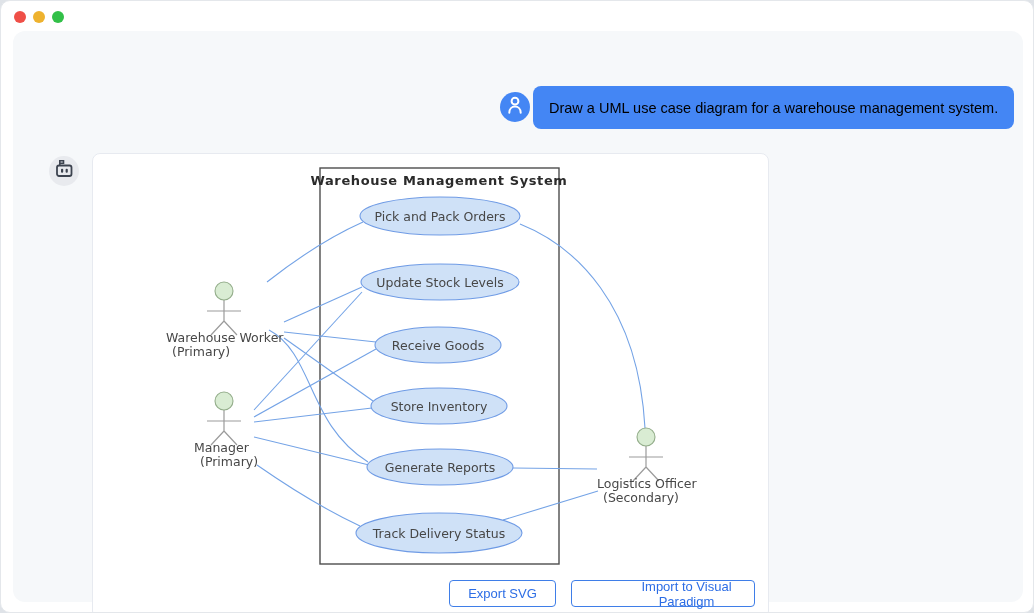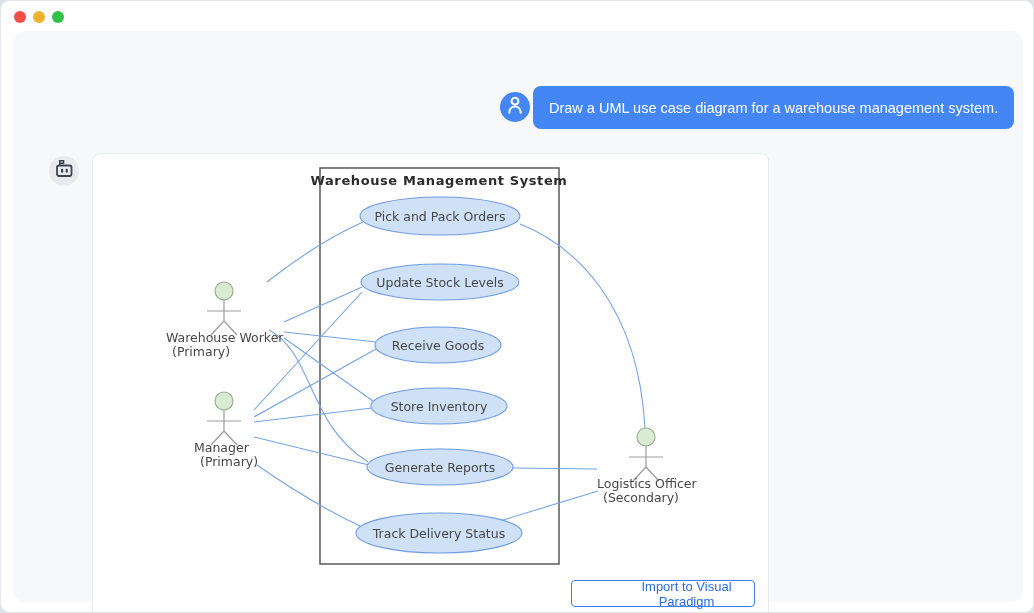--- a/index.html
+++ b/index.html
@@ -4,21 +4,21 @@
 <style>
   html,body{margin:0;padding:0;background:#dfe3e8;font-family:"Liberation Sans",sans-serif;}
   .window{position:relative;width:1034px;height:613px;background:#ffffff;border:1px solid #e4e7eb;
           border-radius:10px;box-sizing:border-box;overflow:hidden;margin:0 auto;}
   .traffic{position:absolute;top:10px;left:13px;display:flex;gap:7px;}
   .dot{width:12px;height:12px;border-radius:50%;}
   .panel{position:absolute;left:12px;top:30px;width:1010px;height:571px;background:#f6f8fa;border-radius:12px;}
   .user-avatar{position:absolute;left:487px;top:61px;width:30px;height:30px;border-radius:50%;
                display:flex;align-items:center;justify-content:center;}
   .bubble{position:absolute;left:520px;top:55px;height:43px;display:flex;align-items:center;
-          padding:0 16px;border-radius:8px;color:#ffffff;font-size:14.5px;white-space:nowrap;}
+          padding:0 16px;border-radius:8px;color:#000000;font-size:14.5px;white-space:nowrap;}
   .bot-avatar{position:absolute;left:36px;top:125px;width:30px;height:30px;border-radius:50%;
               background:#e8eaee;display:flex;align-items:center;justify-content:center;}
   .card{position:absolute;left:79px;top:122px;width:677px;height:466px;background:#ffffff;
         border:1px solid #e7eaf0;border-radius:8px;box-sizing:border-box;}
   .card svg{position:absolute;left:0;top:0;}
   .btn{position:absolute;top:426px;height:27px;background:#ffffff;border:1px solid #3f7ee8;
        border-radius:4px;color:#2c6de5;font-size:13px;font-family:"Liberation Sans",sans-serif;
        display:flex;align-items:center;justify-content:center;cursor:pointer;box-sizing:border-box;padding:0;}
   .btn-export{left:356px;width:107px;}
   .btn-import{left:478px;width:184px;padding-left:47px;}
@@ -93,17 +93,18 @@
           <text x="79" y="202" font-size="12.5" fill="#474747">(Primary)</text>
           <path d="M131,256 L131,277 M114,267 L148,267 M131,277 L118,291 M131,277 L144,291" fill="none" stroke="#9b9b9b" stroke-width="1.2"></path>
           <circle cx="131" cy="247" r="9" fill="#d9ecd3" stroke="#93ad8a" stroke-width="1.1"></circle>
           <text x="101" y="298" font-size="12.5" fill="#474747">Manager</text>
           <text x="107" y="312" font-size="12.5" fill="#474747">(Primary)</text>
           <path d="M553,292 L553,313 M536,303 L570,303 M553,313 L540,327 M553,313 L566,327" fill="none" stroke="#9b9b9b" stroke-width="1.2"></path>
           <circle cx="553" cy="283" r="9" fill="#d9ecd3" stroke="#93ad8a" stroke-width="1.1"></circle>
           <text x="504" y="334" font-size="12.5" fill="#474747">Logistics Officer</text>
           <text x="510" y="348" font-size="12.5" fill="#474747">(Secondary)</text>
         </svg>
+      <button class="btn btn-export">Export SVG</button>
       <button class="btn btn-import">Import to Visual Paradigm</button>
     </div>
 
   </div>
 </div>
 
 </body></html>

